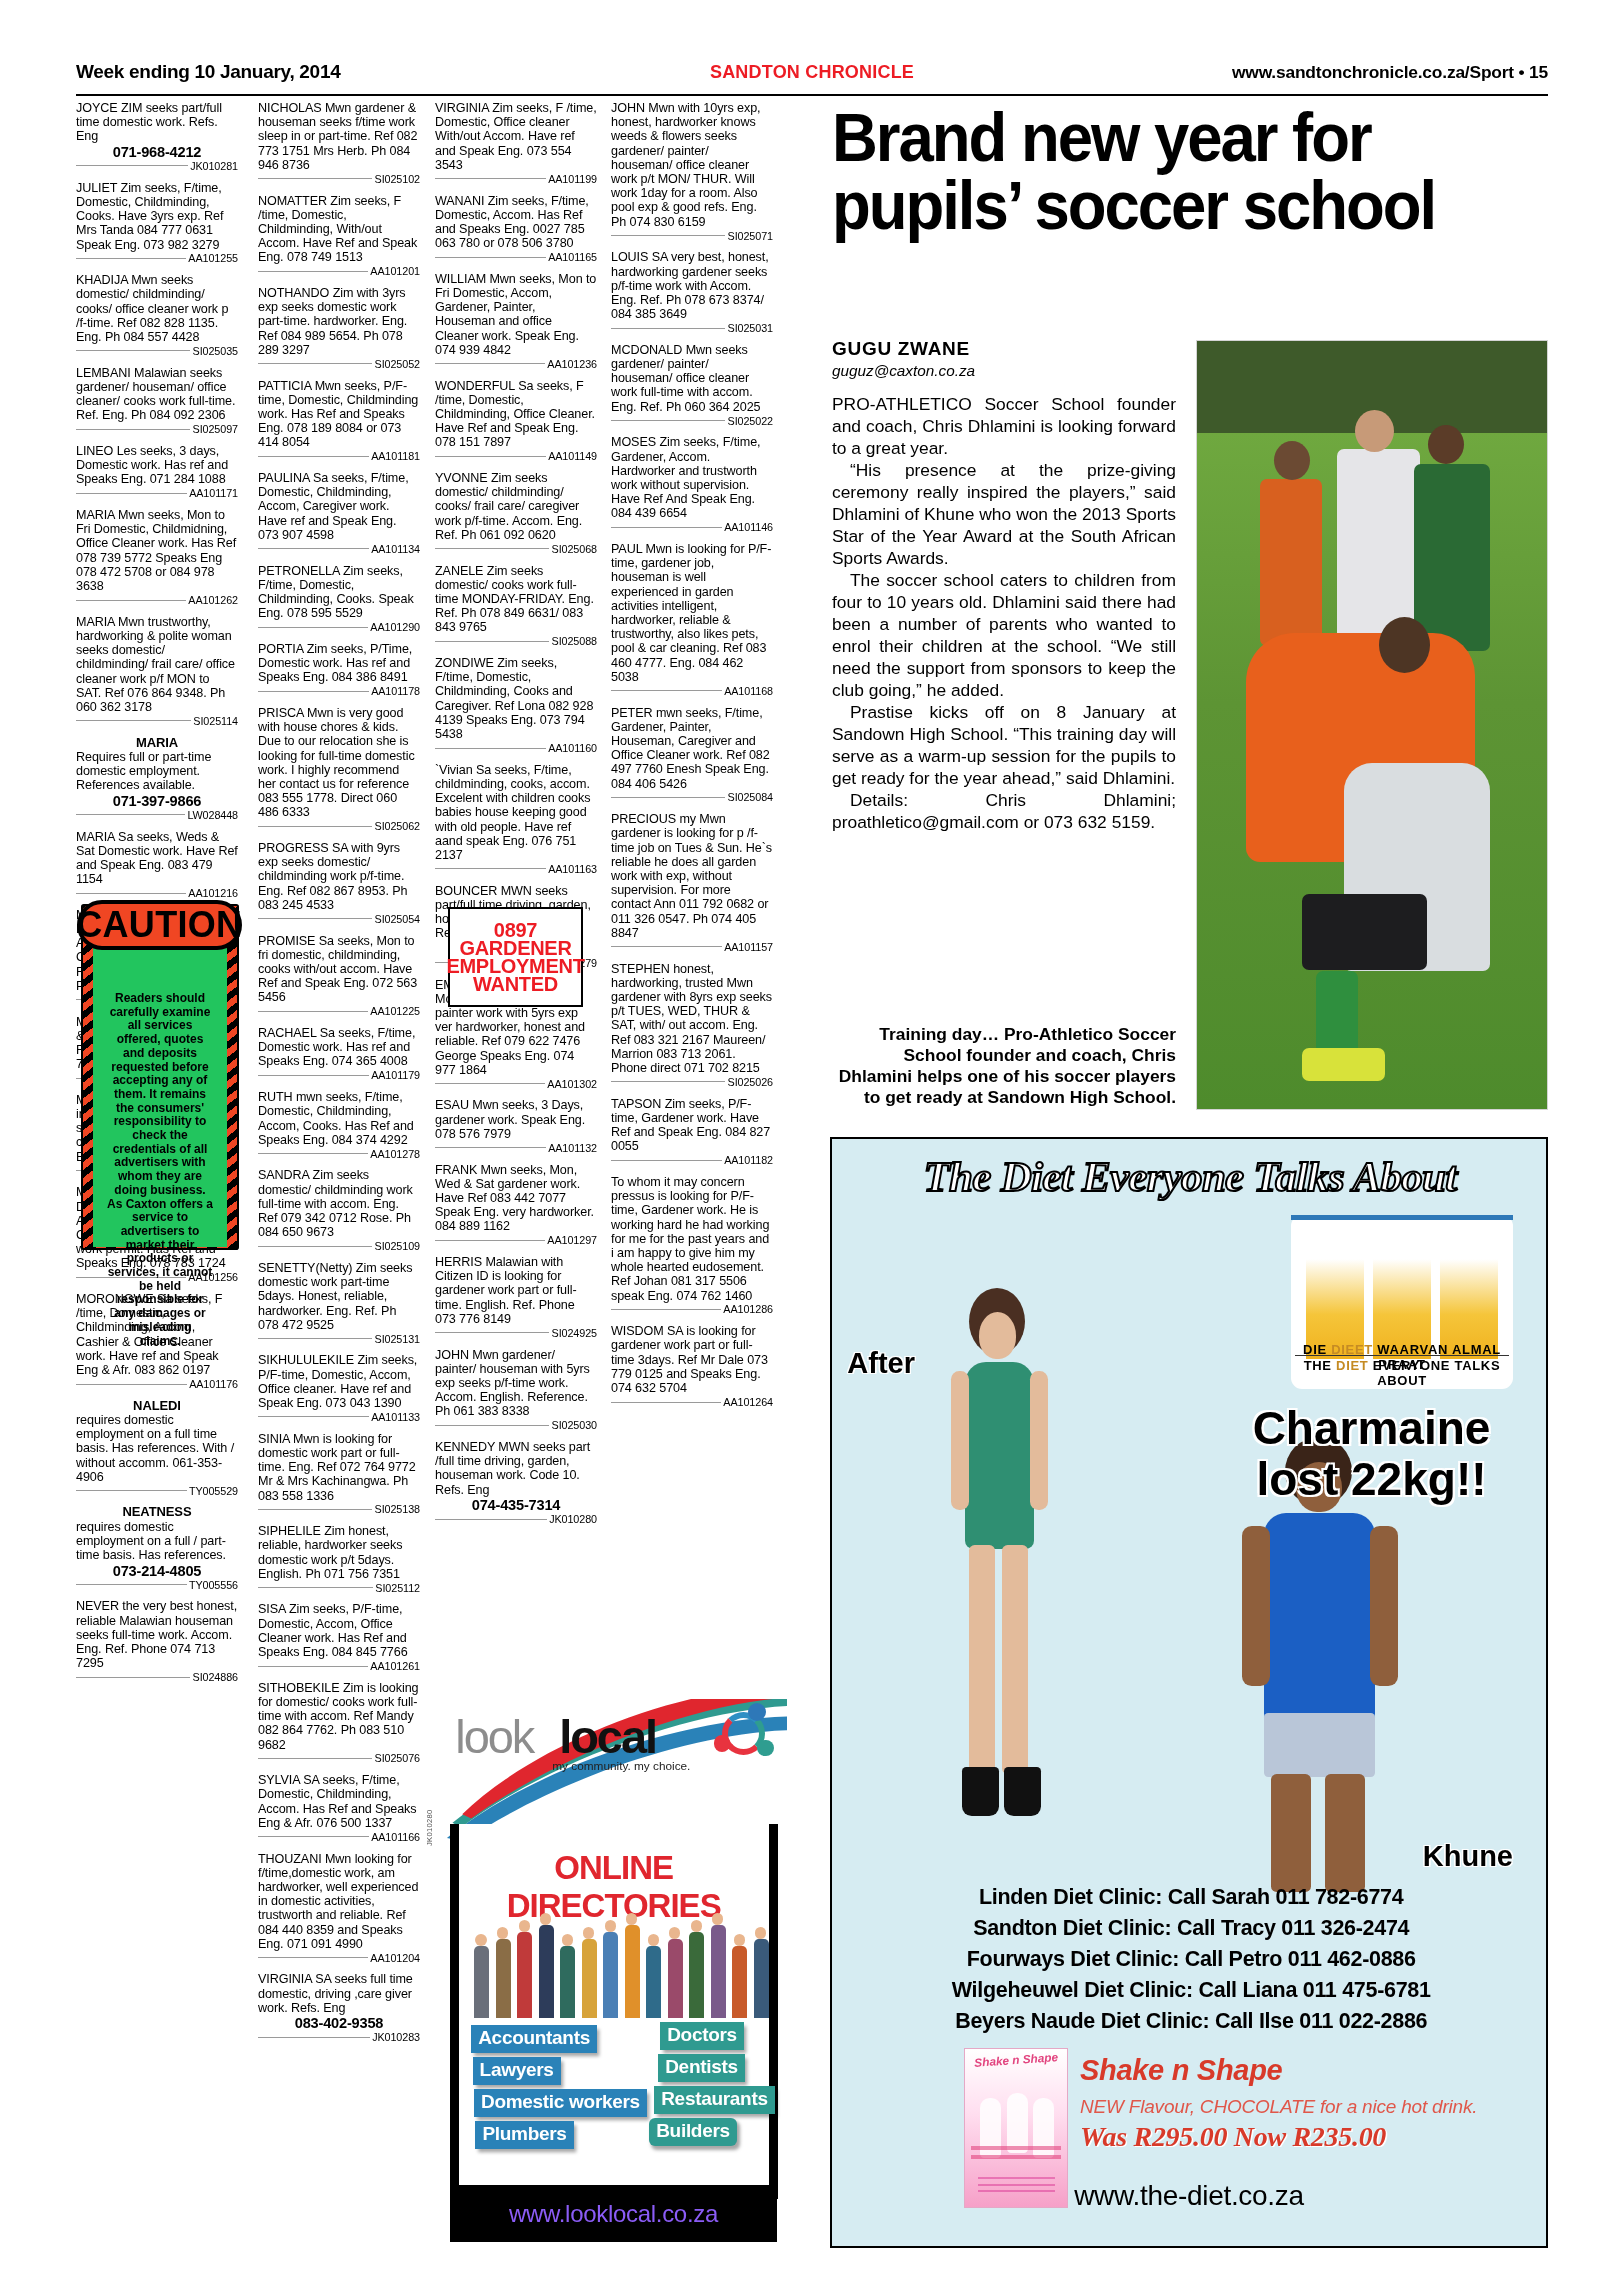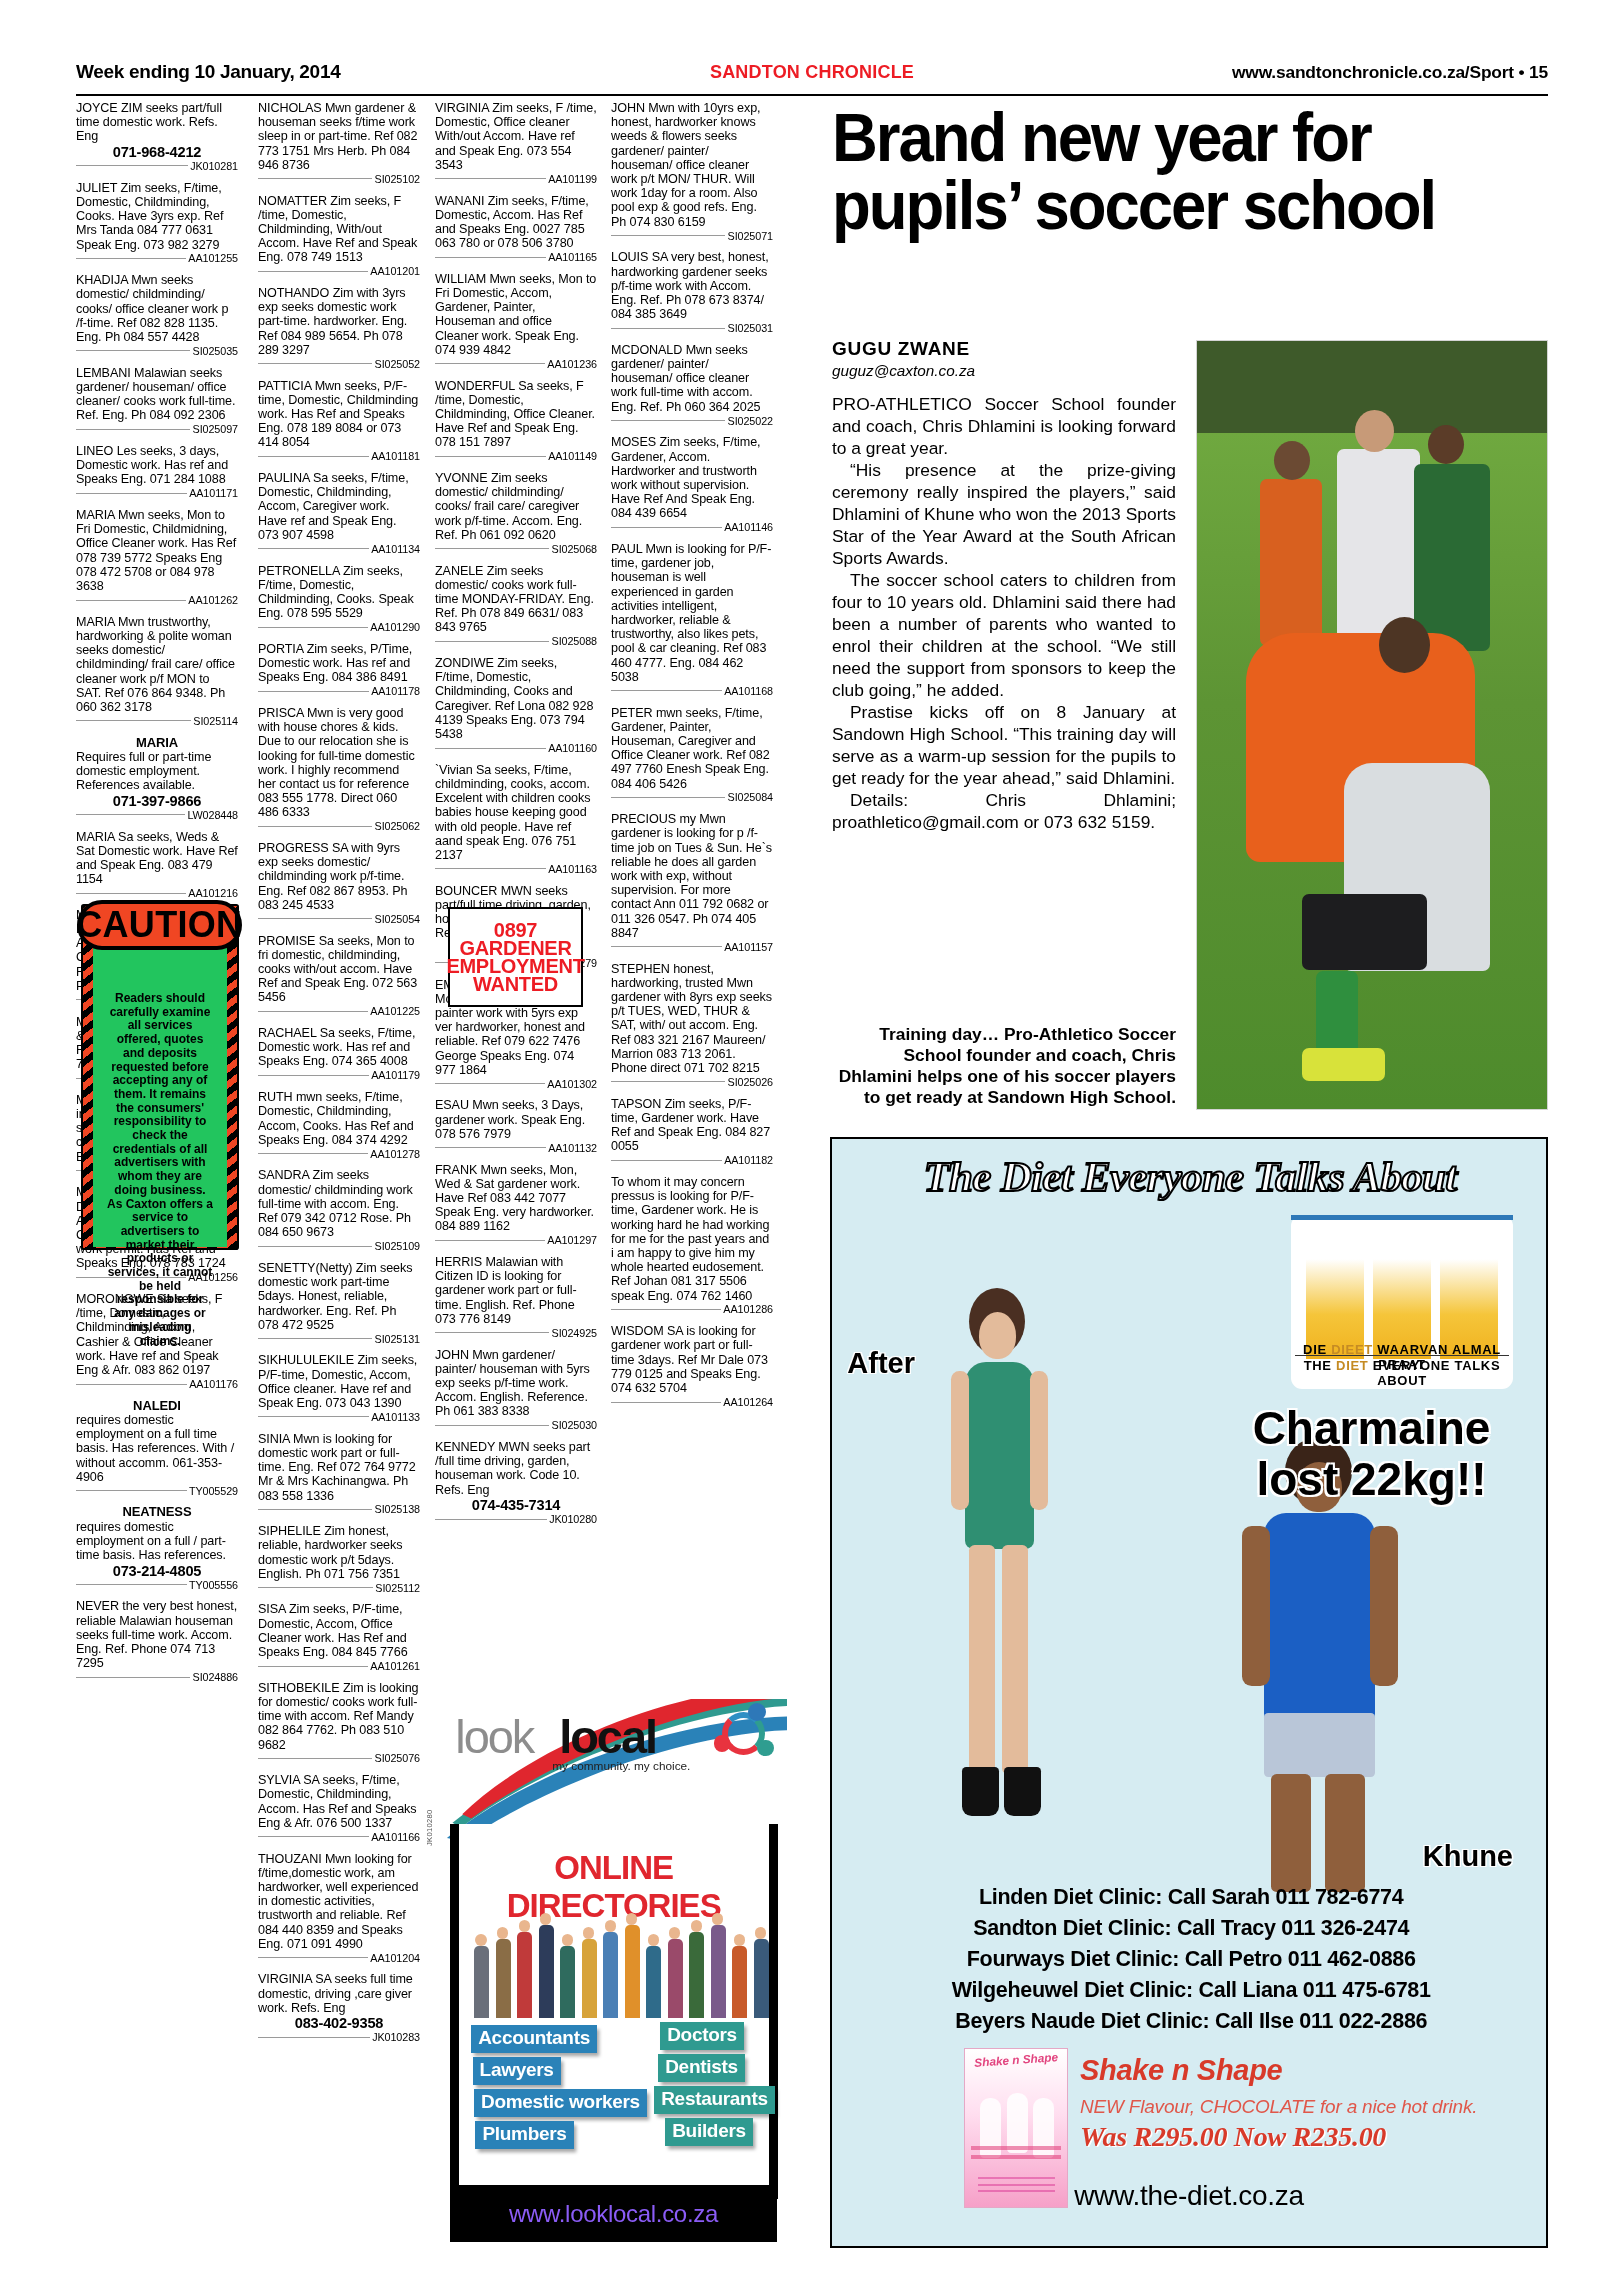--- a/index.html
+++ b/index.html
@@ -695,21 +695,21 @@
           <div class="head" style="left: 285px; bottom: 79px;"></div>
         </div>
       <div class="tagwrap">
         <div class="tag tagB" style="left:0;top:0;">Accountants</div>
         <div class="tag tagB" style="left:1.4px;top:32px;">Lawyers</div>
         <div class="tag tagB" style="left:2.8px;top:64px;">Domestic workers</div>
         <div class="tag tagB" style="left:4.2px;top:96px;">Plumbers</div>
         <div class="tag tagG" style="left:189px;top:-2.8px;">Doctors</div>
         <div class="tag tagG" style="left:187px;top:29px;">Dentists</div>
         <div class="tag tagG" style="left:183px;top:61px;">Restaurants</div>
-        <div class="tag tagG" style="left:194px;top:93px;">Builders</div>
+        <div class="tag tagG" style="left:178px;top:93px;border-radius:6px;">Builders</div>
       </div>
     </div>
     <div class="ll-foot">www.looklocal.co.za</div>
   </div>
   <div class="ll-credit">JK010280</div>
 
   <div class="story">
     <div class="headline">Brand new year for pupils’ soccer school</div>
   </div>
   <div class="byline">GUGU ZWANE</div>

